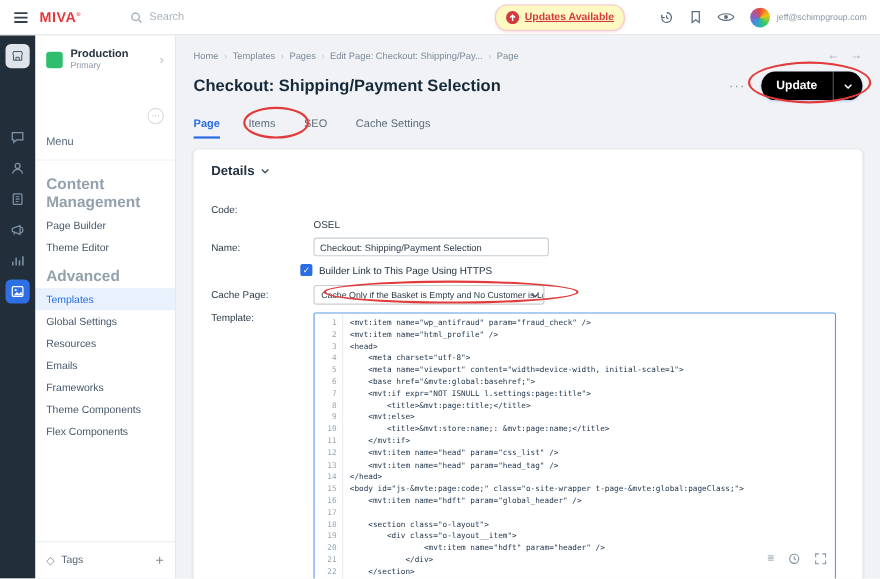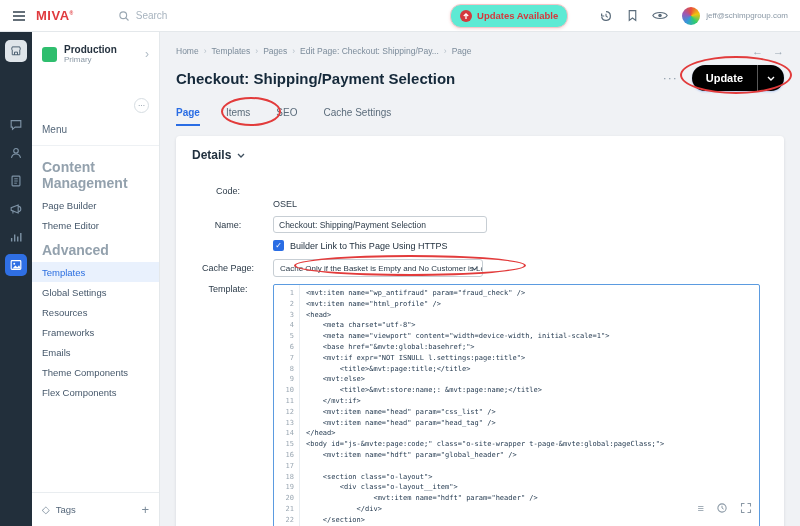--- a/index.html
+++ b/index.html
@@ -10,22 +10,22 @@
   .topbar { position:absolute; left:0; top:0; right:0; height:32px; background:#fff;
             border-bottom:1px solid #e4e8eb; display:flex; align-items:center; padding:0 12px; z-index:5; }
   .hamburger { margin-right:10px; cursor:pointer; }
   .logo { color:#e03a3e; font-weight:bold; font-size:13px; letter-spacing:.5px; }
   .logo sup { font-size:5px; }
   .search { display:flex; align-items:center; margin-left:44px; gap:6px; }
   .search input { border:none; outline:none; font-size:10px; width:120px; color:#5b6c7b;
                   font-family:"Liberation Sans",sans-serif; }
   .search input::placeholder { color:#a8b4bf; }
   .badge { margin-left:auto; margin-right:18px; display:flex; align-items:center; gap:5px;
-           background:#5eead4; border:1px solid #f3c6c8; border-radius:11px; padding:5px 9px;
-           color:#d4393d; font-size:9.5px; font-weight:bold; box-shadow:0 1px 3px rgba(212,57,61,.18); cursor:pointer; }
+           background:#fef9c3; border:1px solid #f3c6c8; border-radius:11px; padding:5px 9px;
+           color:#d4393d; font-size:9.5px; font-weight:bold; box-shadow:0 1px 3px rgba(212,57,61,.18); cursor:pointer;text-decoration:underline; }
   .tb-ic { margin-left:13px; cursor:pointer; display:block; }
   .avatar { width:18px; height:18px; border-radius:50%; margin-left:14px; cursor:pointer;
             background:conic-gradient(#e84c3d,#f1c40f,#2ecc71,#3498db,#9b59b6,#e84c3d); }
   .email { font-size:8px; color:#8a98a5; margin-left:6px; filter:blur(.5px); cursor:pointer; }
 
   
   .rail { position:absolute; left:0; top:32px; bottom:0; width:32px; background:#222f3b;
           display:flex; flex-direction:column; align-items:center; padding-top:8px; z-index:4; }
   .rail .store-box { width:22px; height:22px; background:#dfe5ea; border-radius:5px;
                      display:flex; align-items:center; justify-content:center; color:#3e5366; cursor:pointer; }
@@ -74,21 +74,21 @@
   .tabs { display:flex; gap:26px; padding:16px 16px 0; }
   .tab { font-size:10px; color:#5b6c7b; padding-bottom:6px; cursor:pointer; border-bottom:2px solid transparent; }
   .tab.active { color:#2a6de4; font-weight:bold; border-bottom-color:#2a6de4; }
 
   .card { margin:10px 16px 0; background:#fff; border-radius:4px; height:430px;
           box-shadow:0 1px 3px rgba(25,39,52,.12); padding:12px 16px; }
   .details-hd { display:flex; align-items:center; gap:6px; font-size:12px; font-weight:bold;
                 color:#22313f; margin-bottom:11px; cursor:pointer; }
   .form-row { display:flex; align-items:center; margin-bottom:7px; }
   .form-row.top { align-items:flex-start; }
-  .form-label { width:72px; text-align:center; margin-right:9px; font-size:9px; color:#2c3b49; flex:none; }
+  .form-label { width:72px; text-align:left; margin-right:21px; font-size:9px; color:#2c3b49; flex:none; }
   .form-value { font-size:9px; color:#2c3b49;margin-top:26px; }
   .text-input { width:214px; height:17px; border:1px solid #c7ced4; border-radius:3px; padding:1px 5px;
                 font-size:8.5px; color:#2c3b49; font-family:"Liberation Sans",sans-serif; outline:none; }
   .chk-row { margin-left:81px; display:flex; align-items:center; margin-bottom:8px; }
   .checkbox { width:11px; height:11px; background:#2a6de4; border-radius:2px; color:#fff; font-size:8px;
               display:flex; align-items:center; justify-content:center; cursor:pointer; }
   .chk-lbl { font-size:9px; margin-left:6px; color:#22313f; }
   .select { width:210px; height:18px; border:1px solid #c7ced4; border-radius:3px; display:flex;
             align-items:center; padding:0 15px 0 6px; font-size:8px; color:#2c3b49; position:relative;
             white-space:nowrap; overflow:hidden; cursor:pointer; }
@@ -208,22 +208,22 @@
     <span class="dots-btn">···</span>
   </div>
   <div class="side-div"></div>
   <div class="nav-header">Content Management</div>
   <div class="nav-item">Page Builder</div>
   <div class="nav-item">Theme Editor</div>
   <div class="nav-header">Advanced</div>
   <div class="nav-item active">Templates</div>
   <div class="nav-item">Global Settings</div>
   <div class="nav-item">Resources</div>
+  <div class="nav-item">Emails</div>
   <div class="nav-item">Frameworks</div>
-  <div class="nav-item">Emails</div>
   <div class="nav-item">Theme Components</div>
   <div class="nav-item">Flex Components</div>
   <div class="side-foot">
     <span class="tag-d">◇</span>
     <span class="tag-lbl">Tags</span>
     <span class="plus">+</span>
   </div>
 </div>
 
 <div class="main">

